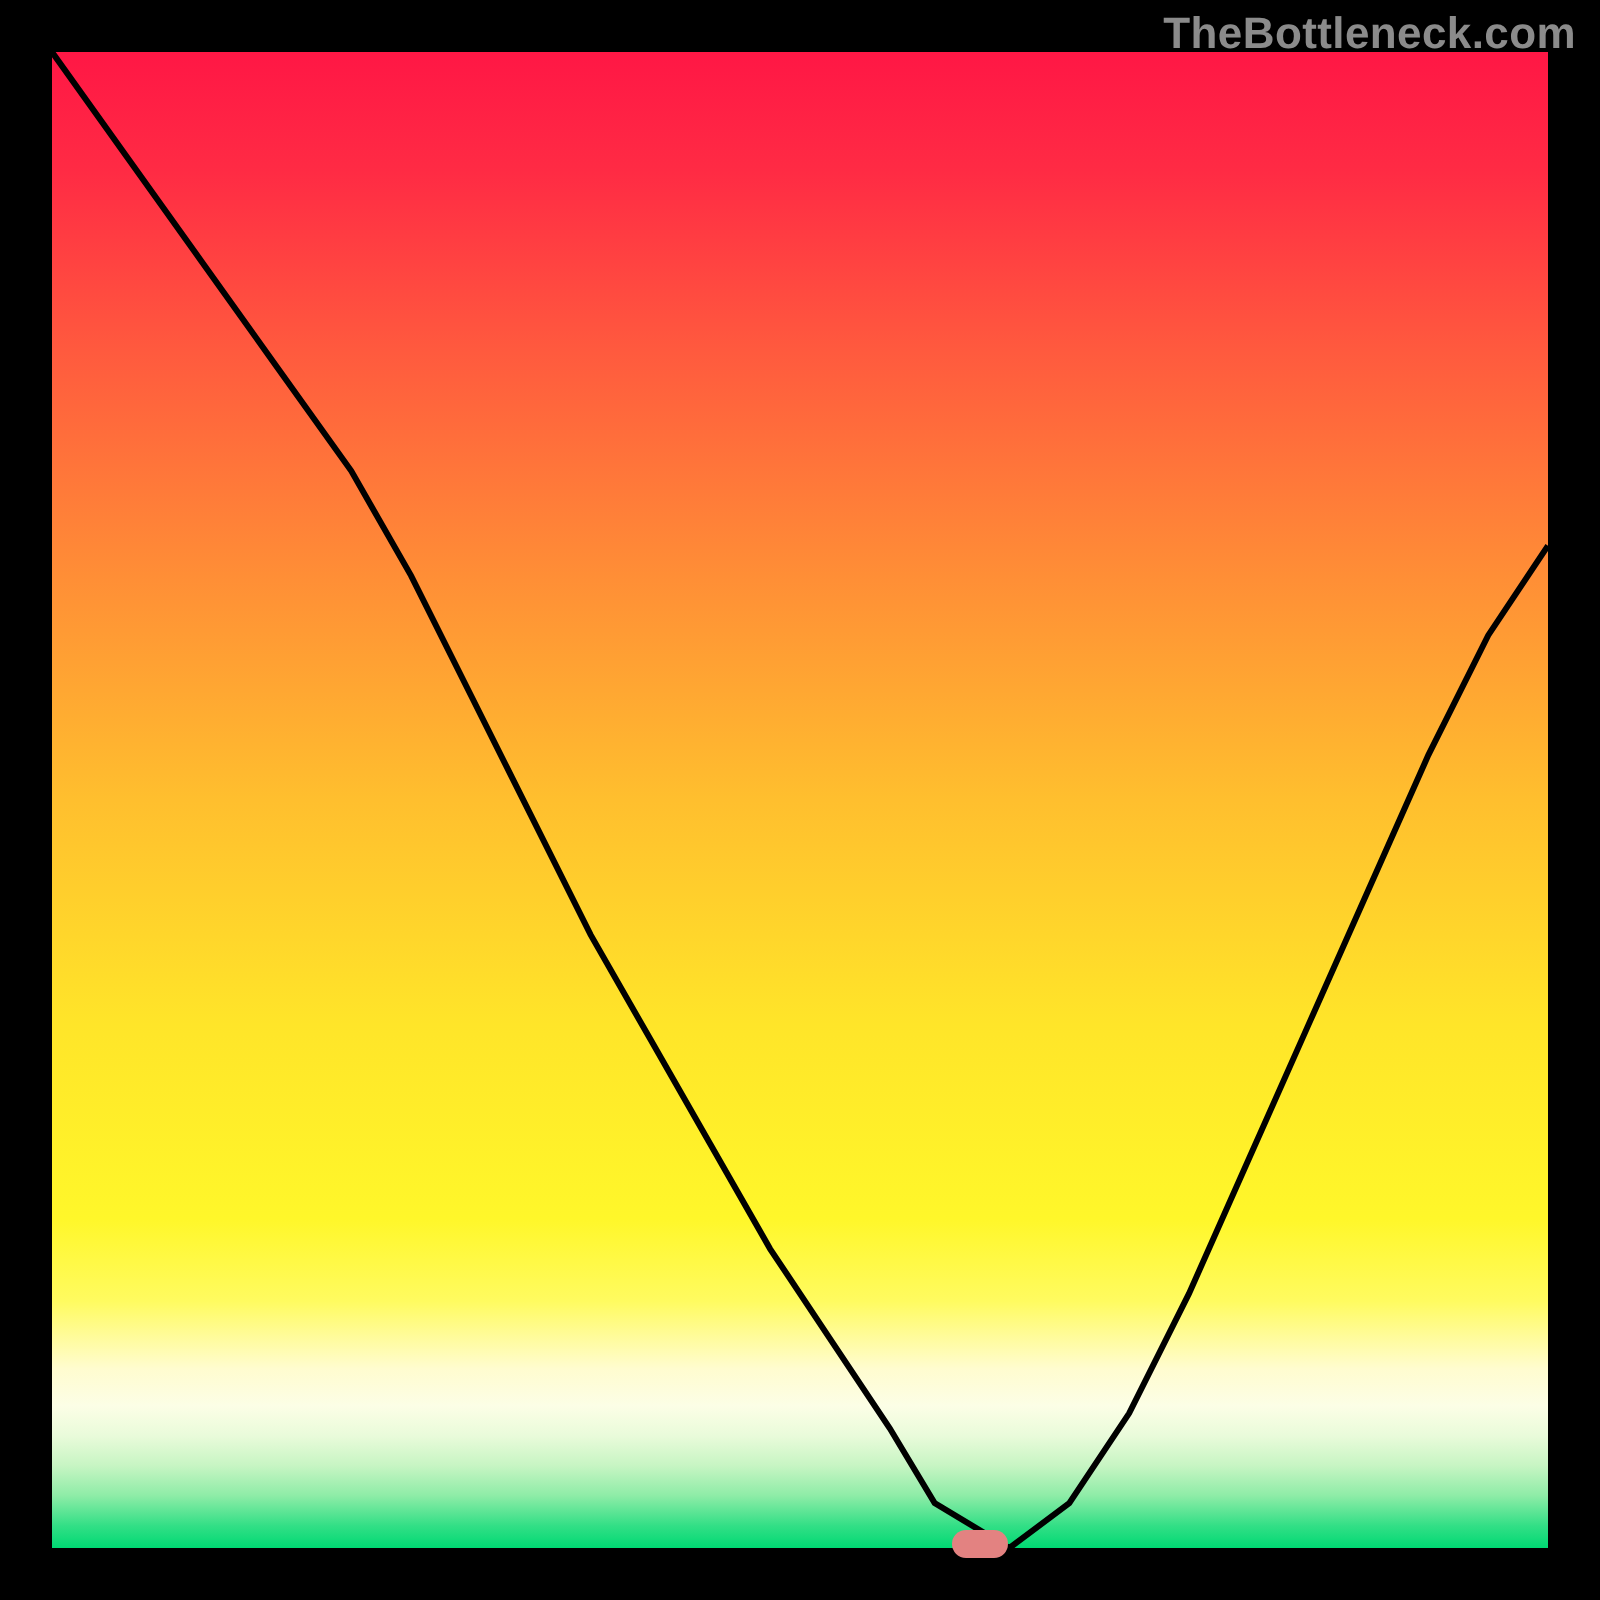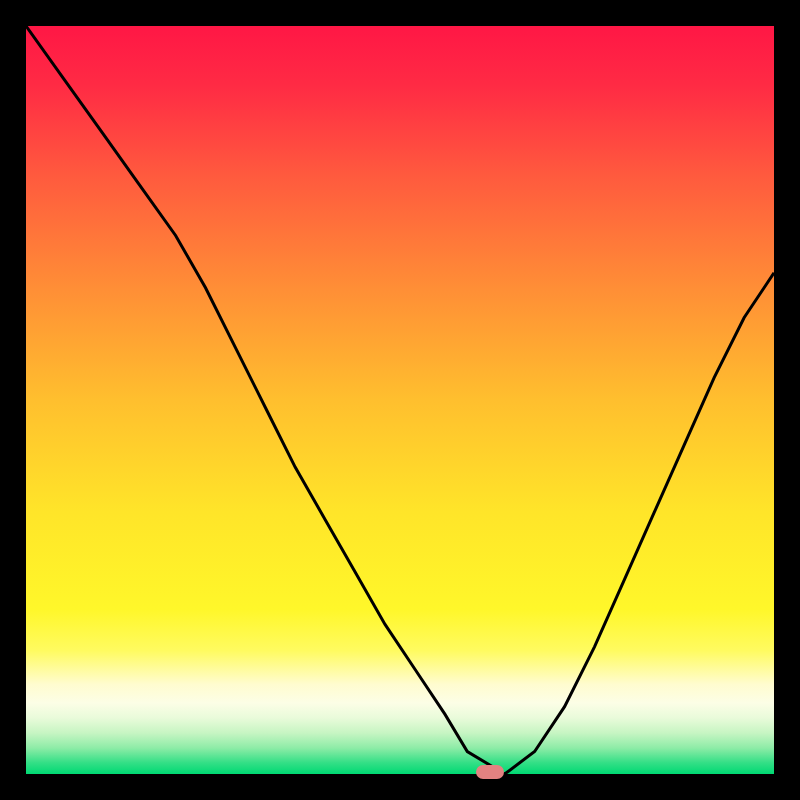--- a/index.html
+++ b/index.html
@@ -42,20 +42,21 @@
     background: #e38281;
     border-radius: 7px;
     z-index: 5;
   }
 </style>
 </head>
 <body>
 
 <div class="frame">
 
+  <div class="watermark">TheBottleneck.com</div>
 
   <svg class="plot" viewBox="0 0 100 100" preserveAspectRatio="none">
     <defs>
       <linearGradient id="bgGrad" x1="0" y1="0" x2="0" y2="1">
           <stop offset="0%" stop-color="#ff1745"></stop>
           <stop offset="8%" stop-color="#ff2b44"></stop>
           <stop offset="20%" stop-color="#ff5a3e"></stop>
           <stop offset="35%" stop-color="#ff8e36"></stop>
           <stop offset="50%" stop-color="#ffbf2e"></stop>
           <stop offset="65%" stop-color="#ffe529"></stop>

